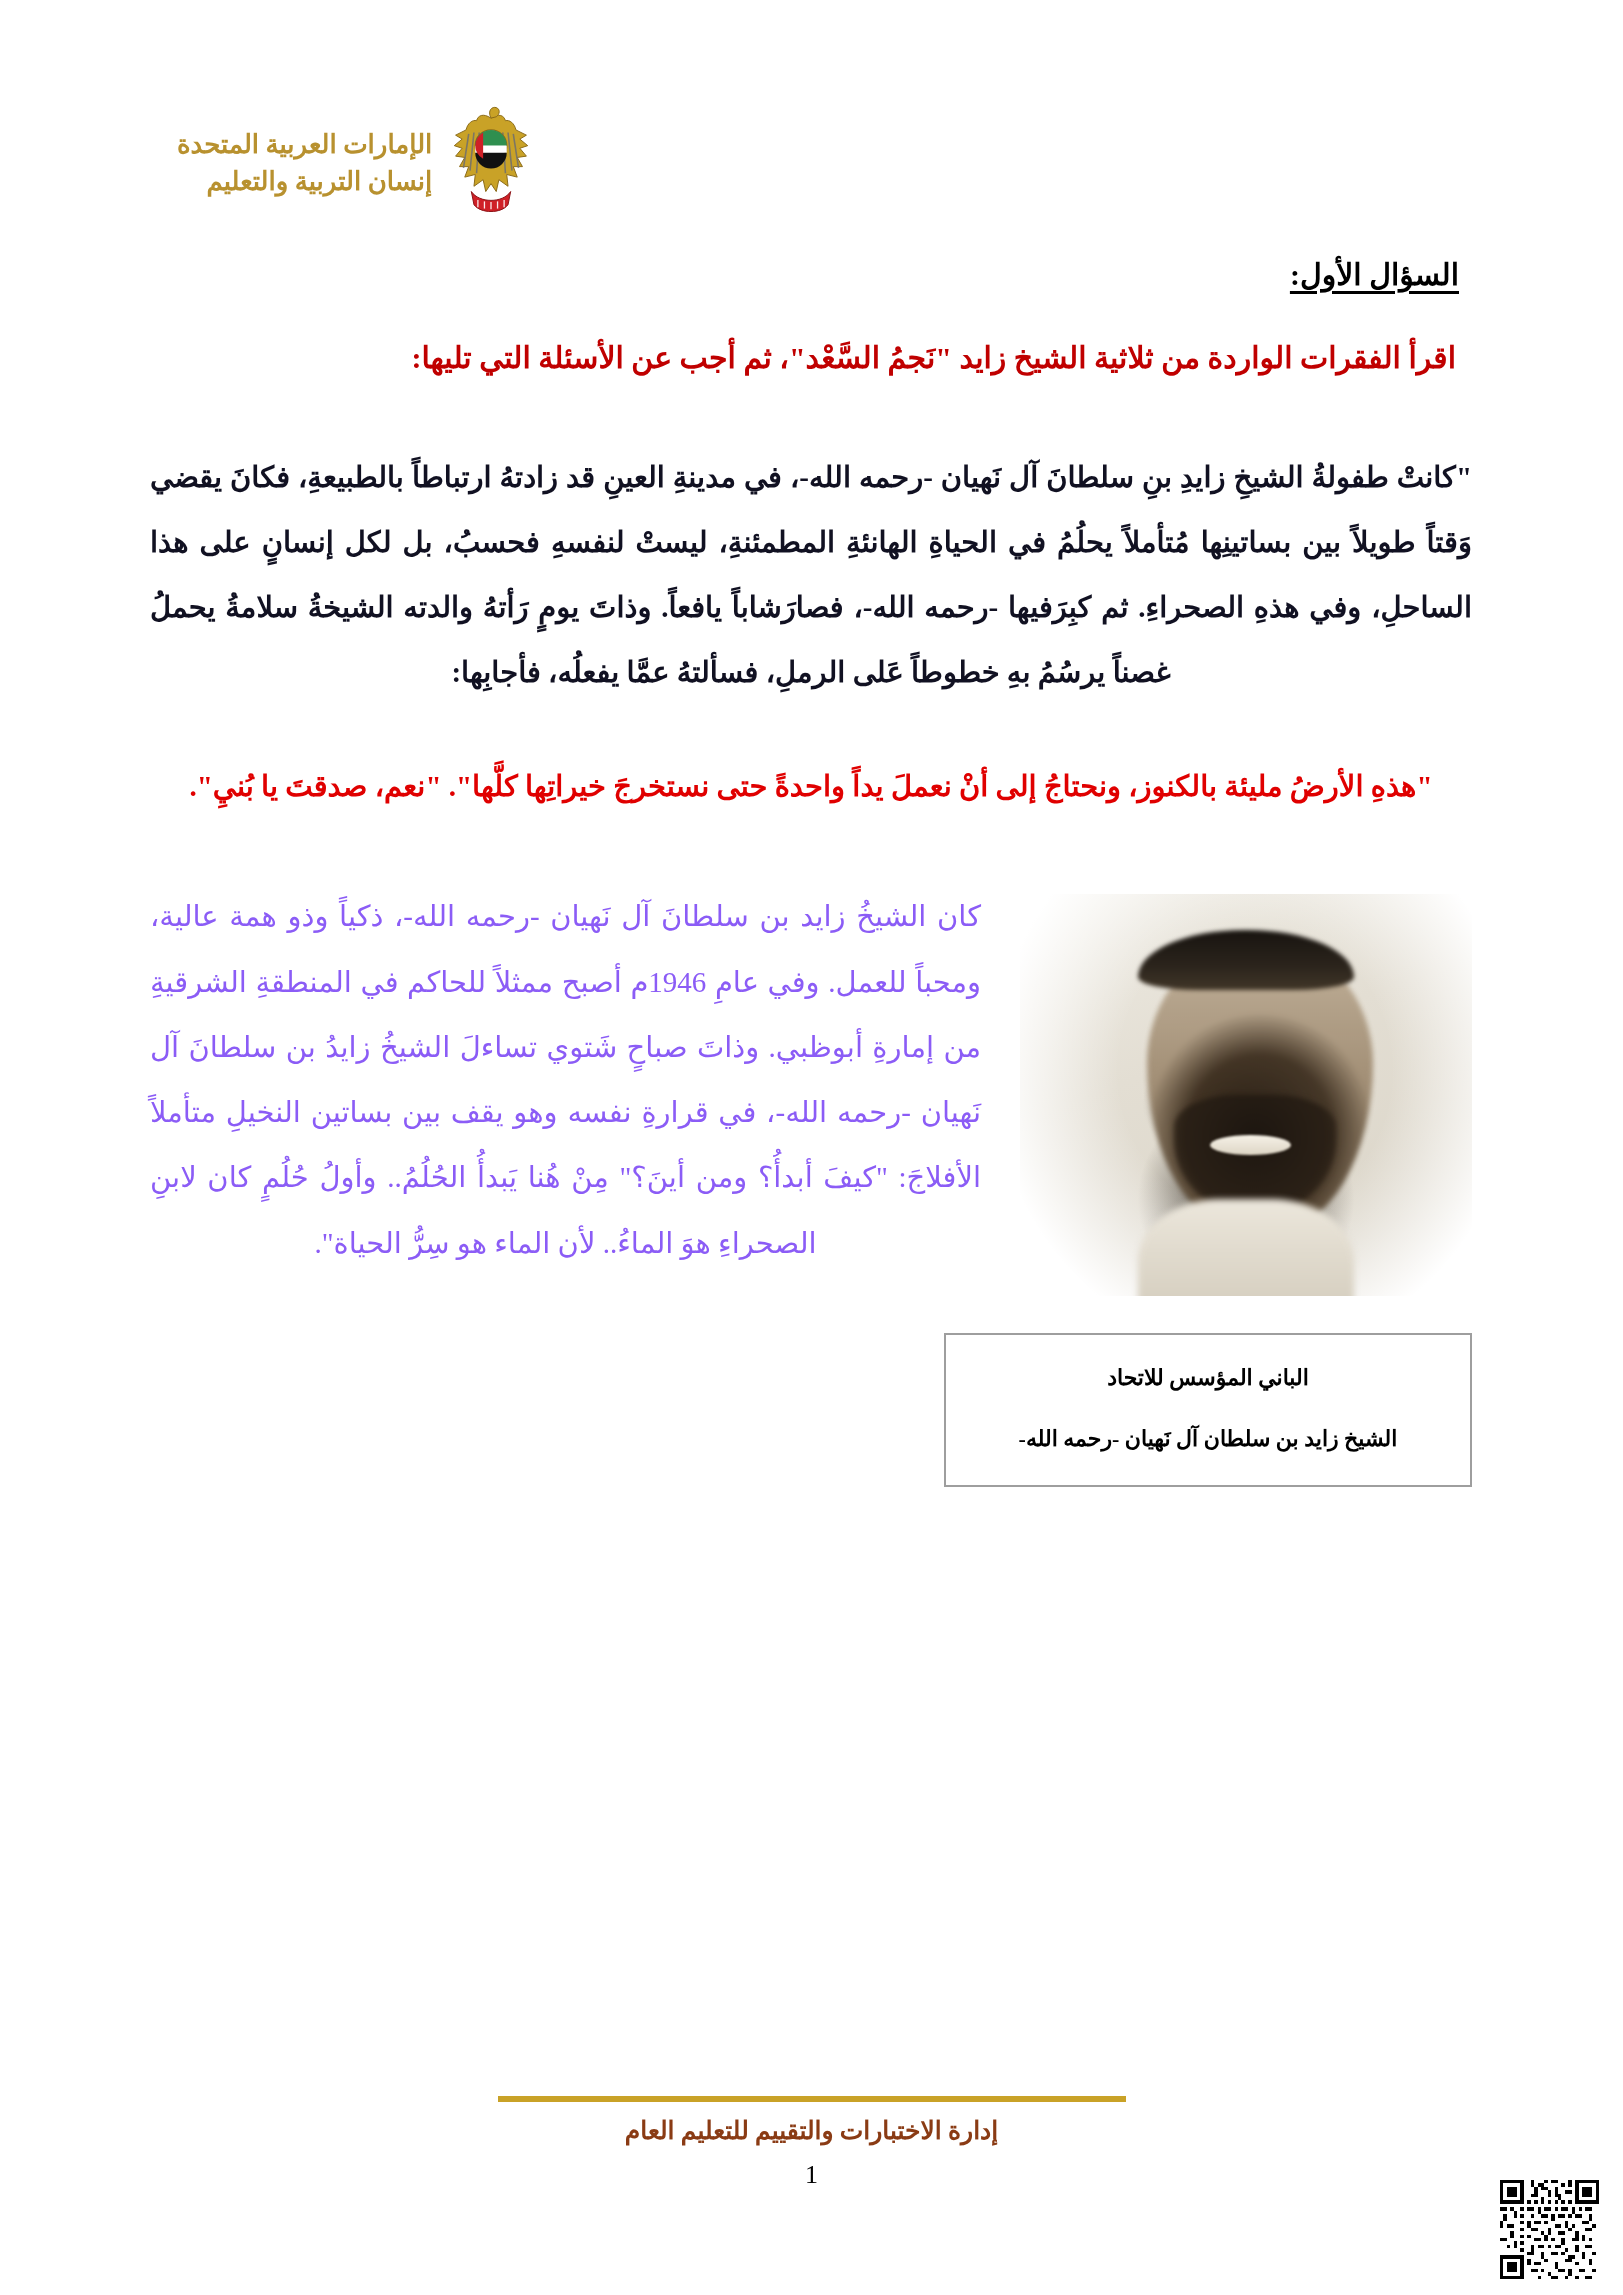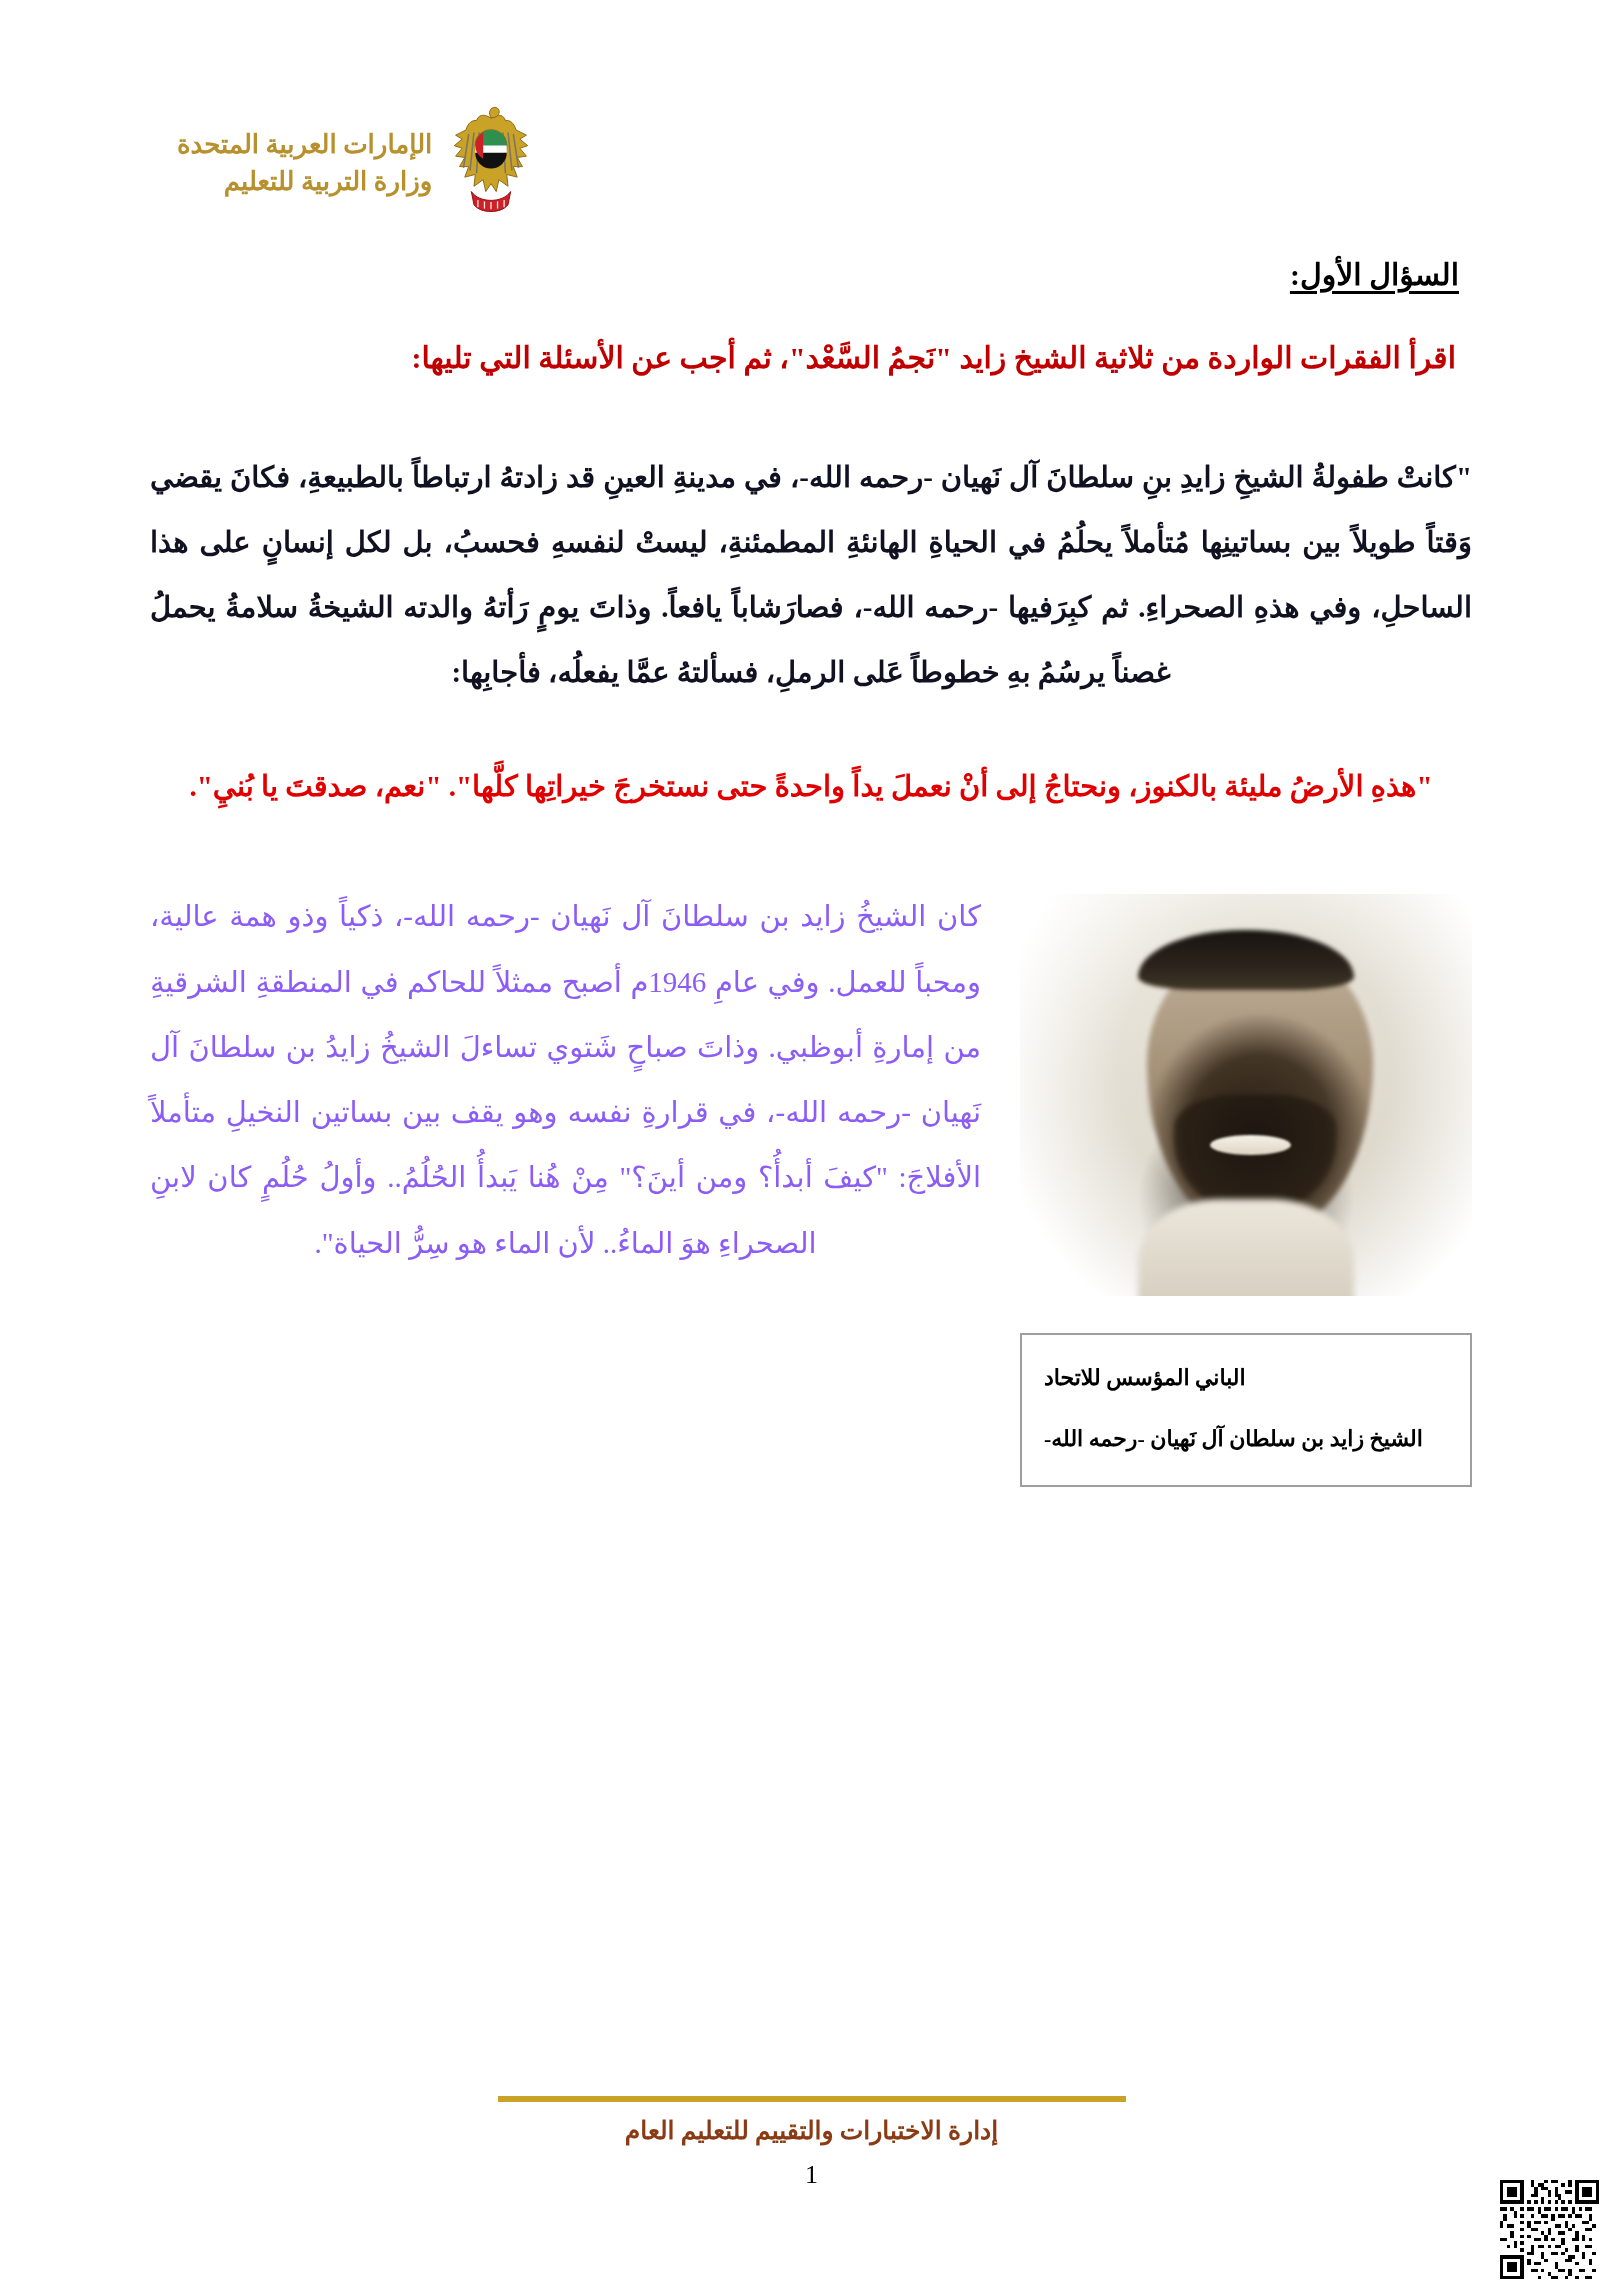--- a/index.html
+++ b/index.html
@@ -195,26 +195,26 @@
     left: 26%;
     top: 76%;
     width: 48%;
     height: 26%;
     border-radius: 38% 38% 0 0 / 60% 60% 0 0;
     background: linear-gradient(180deg, #ece7dc 0%, #d6cfc0 100%);
     filter: blur(3.3px);
   }
 
   .caption-box {
-    width: 452px;
+    width: 528px;
     box-sizing: border-box;
     margin-top: 37px;
     border: 2.6px solid #9e9e9e;
     padding: 26px 22px 29px 22px;
-    text-align: left;
+    text-align: center;
   }
   .caption-line {
     font-size: 22px;
     font-weight: 700;
     color: #000;
     line-height: 1.55;
     direction: rtl;
   }
   .caption-line + .caption-line { margin-top: 27.5px; }
 
@@ -303,21 +303,21 @@
             <path d="M44 145 L44 156"></path>
               <path d="M54 147 L54 158"></path>
               <path d="M64 148 L64 159"></path>
             <path d="M74 147 L74 158"></path>
               <path d="M84 145 L84 156"></path>
           </g>
         </svg>
       </span>
       <span class="ministry-name">
         <span class="ln1">الإمارات العربية المتحدة</span>
-        <span class="ln2">وزارة التربية للتعليم</span>
+        <span class="ln2">إنسان التربية والتعليم</span>
       </span>
     </div>
   </div>
 
   <div class="content">
 
     <h1 class="q-title">السؤال الأول:</h1>
 
     <p class="instruction">اقرأ الفقرات الواردة من ثلاثية الشيخ زايد "نَجمُ السَّعْد"، ثم أجب عن الأسئلة التي تليها:</p>
 

